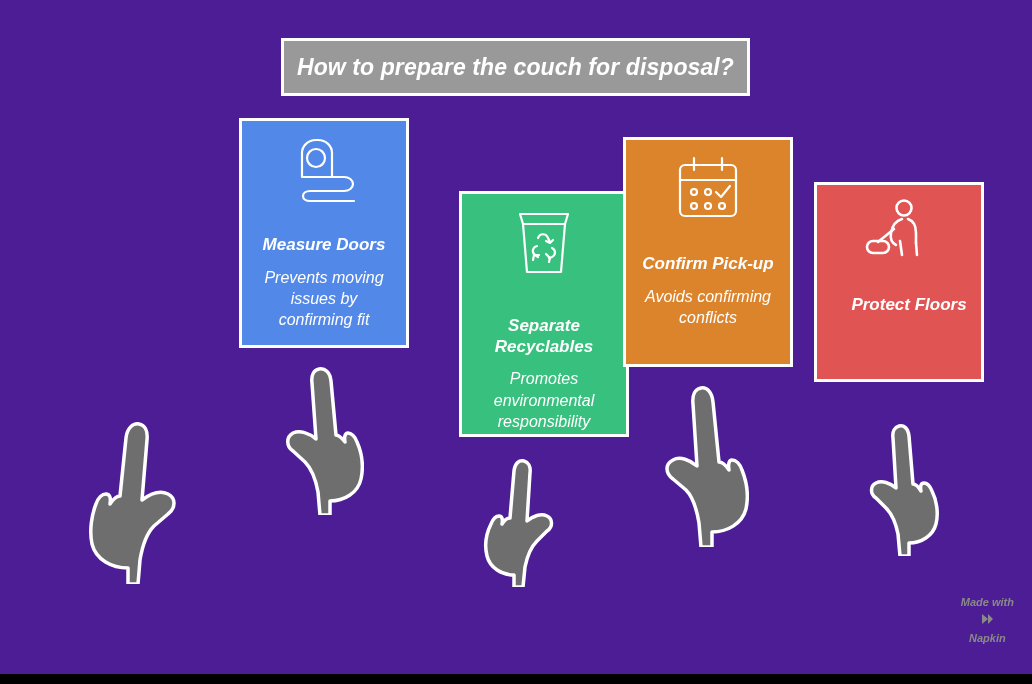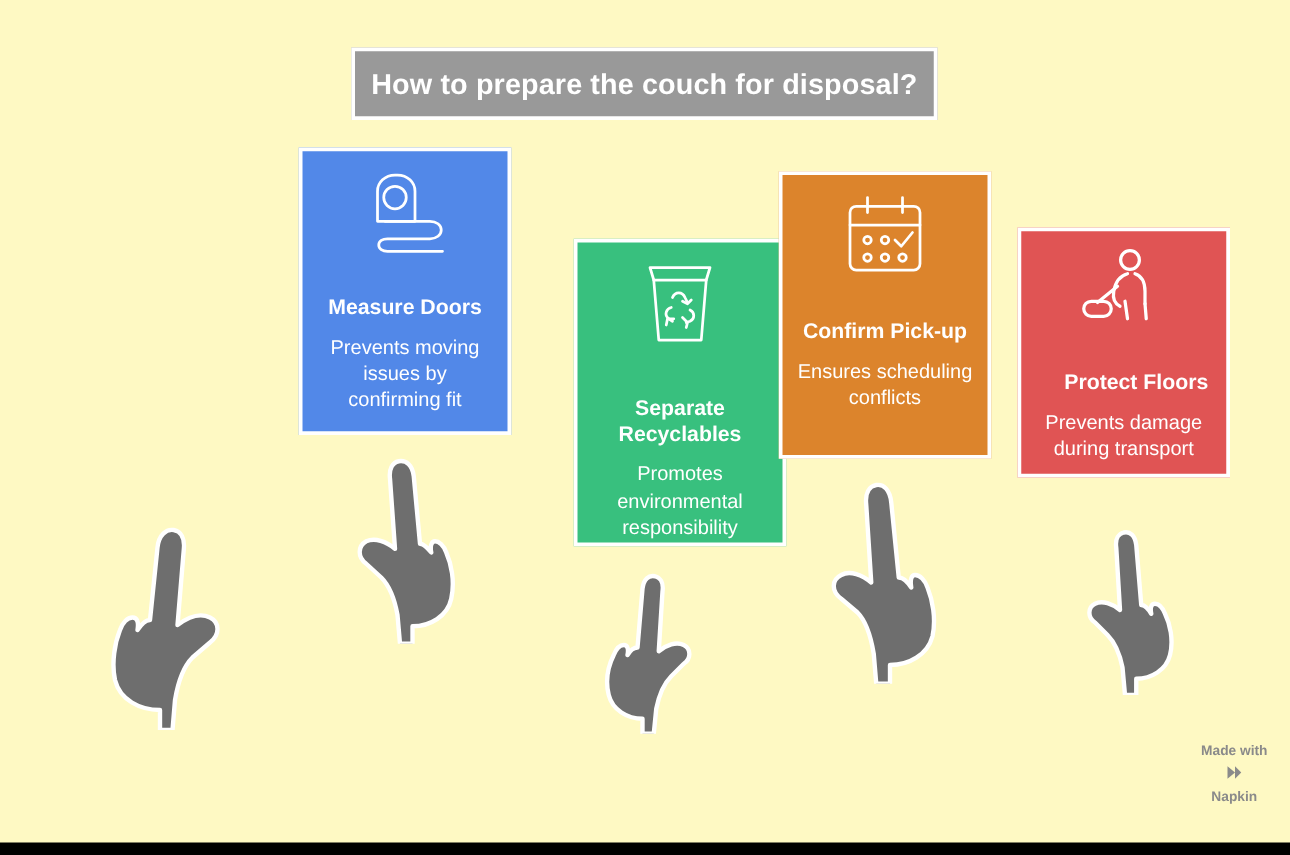--- a/index.html
+++ b/index.html
@@ -2,21 +2,21 @@
 <html><head>
 <meta charset="utf-8">
 <style>
   * { margin:0; padding:0; box-sizing:border-box; }
   html, body {
     width:1032px; height:684px;
     background:#000;
     font-family:"Liberation Sans", sans-serif;
     overflow:hidden;
   }
-  #stage { position:relative; width:1032px; height:674px; background:#fef9c3; }
+  #stage { position:relative; width:1032px; height:674px; background:#4c1d95;font-style:italic; }
 
   
   .title-bar{
     position:absolute; left:281px; top:38px;
     width:469px; height:58px;
     background:#999999;
     border:3px solid #ffffff;
     display:flex; align-items:center; justify-content:center;
   }
   .title-text{
@@ -108,37 +108,36 @@
         <path d="M8 26 H64"></path>
         <circle cx="22" cy="38" r="3"></circle>
         <circle cx="36" cy="38" r="3"></circle>
         <circle cx="22" cy="52" r="3"></circle>
         <circle cx="36" cy="52" r="3"></circle>
         <circle cx="50" cy="52" r="3"></circle>
         <path d="M44 38 L49 43 L58 32"></path>
       </svg>
     </span>
     <div class="c-title">Confirm Pick-up</div>
-    <div class="c-desc">Ensures scheduling conflicts</div>
+    <div class="c-desc">Avoids confirming conflicts</div>
   </div>
 
   <div class="card" id="card-4">
     <span class="icon">
       <svg width="70" height="66" viewBox="0 0 70 66" fill="none" stroke="#ffffff" stroke-width="2.6" stroke-linecap="round" stroke-linejoin="round">
         <circle cx="40" cy="9" r="7.5"></circle>
         <path d="M38 20 C31 22 28 28 27 34 C26 40 28 44 32 46"></path>
         <path d="M44 20 C50 22 52 27 52 34 V44"></path>
         <path d="M52 44 L53 56"></path>
         <path d="M36 42 L38 56"></path>
         <path d="M30 30 L14 43"></path>
         <rect x="3" y="42" width="22" height="12" rx="6"></rect>
       </svg>
     </span>
     <div class="c-title">Protect Floors</div>
-    <div class="c-desc">Prevents damage during transport</div>
   </div>
 
   <div class="hand" style="left:70px; top:418px;">
     <svg width="120" height="166" viewBox="0 0 120 166" fill="#6e6e6e" stroke="#ffffff" stroke-width="3.5" stroke-linejoin="round">
       <path d="M58 166 L58 150 C42 150 26 142 22 126 C19 112 22 96 26 86 C28 80 32 76 36 76 C40 76 41 80 40 86 C44 80 47 78 50 78 L56 20 C57 10 63 5 69 6 C75 7 78 13 77 22 L72 82 C80 76 90 72 98 76 C106 80 106 90 98 96 L84 108 C76 116 72 130 70 142 L68 166 Z"></path>
     </svg>
   </div>
 
   <div class="hand" style="left:272px; top:363px; transform:scaleX(-1);">
     <svg width="110" height="152" viewBox="0 0 110 152" fill="#6e6e6e" stroke="#ffffff" stroke-width="3.5" stroke-linejoin="round">

